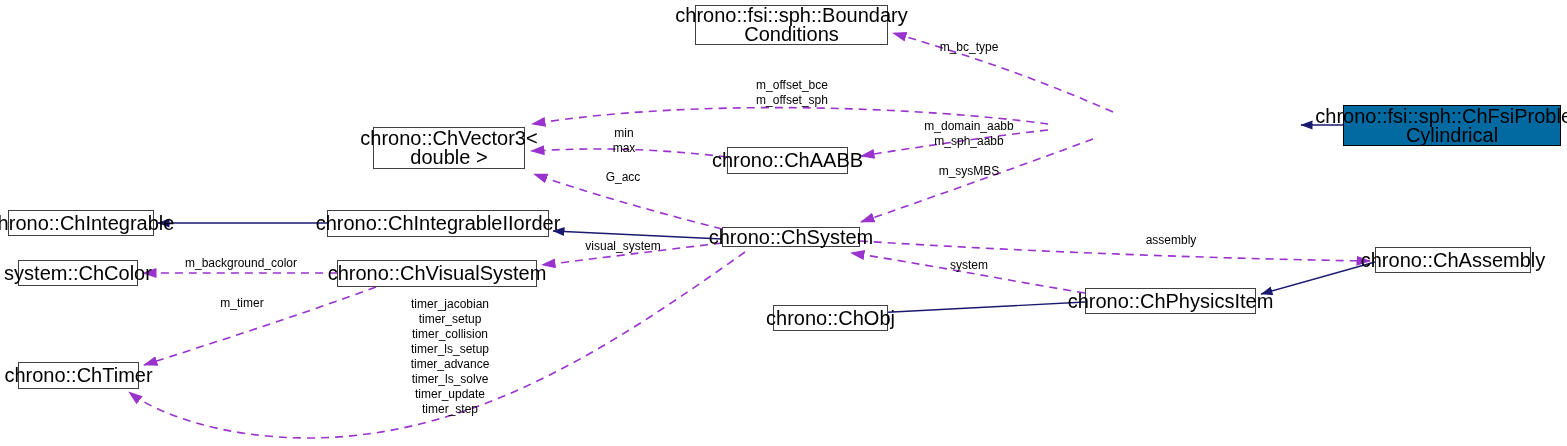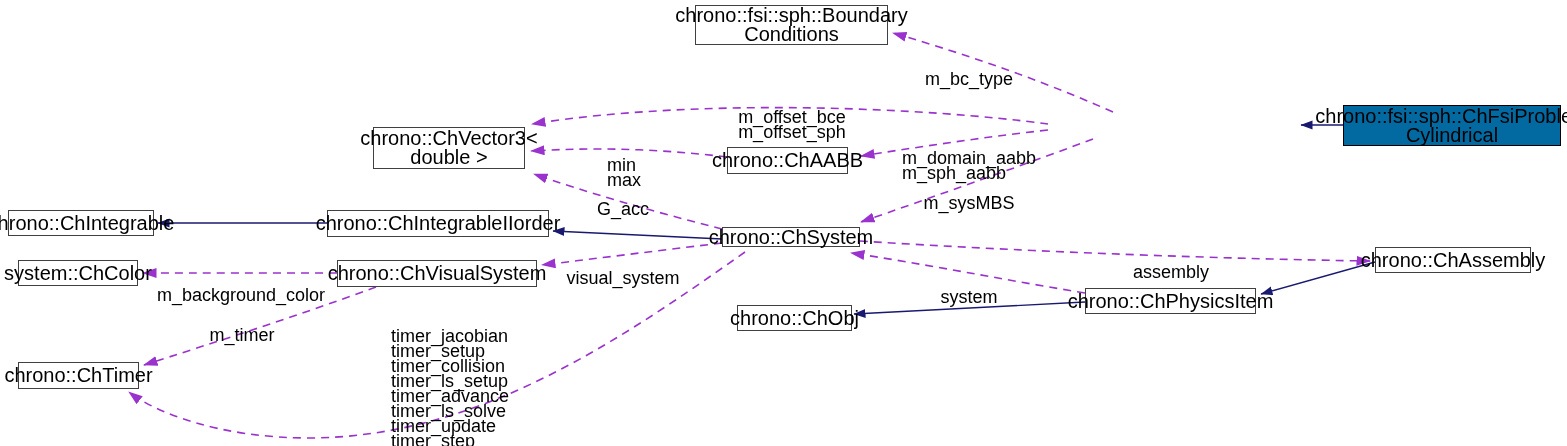--- a/index.html
+++ b/index.html
@@ -25,25 +25,24 @@
     box-sizing:border-box;
     z-index:2;
   }
   .node-current{
     background:#0369a1;
     border:1.6px solid #000000;
   }
   .edge-label{
     position:absolute;
     transform:translate(-50%,-50%);
-    font-size:18px;line-height:15px;
+    font-size:12px;line-height:15px;
     white-space:pre-line;
-    text-align:left;
+    text-align:center;
     z-index:1;
-    margin-top:32px;
   }
 </style>
 </head>
 <body>
 
 <div class="canvas">
 
   <svg class="edges">
     <defs>
       <marker id="arrow-inherit" markerUnits="userSpaceOnUse" markerWidth="13" markerHeight="10" refX="11.5" refY="4.5" orient="auto">
@@ -80,21 +79,21 @@
 Cylindrical</div>
   <div class="node" style="left:373px;top:127px;width:152px;height:42px">chrono::ChVector3&lt;
 double &gt;</div>
   <div class="node" style="left:727px;top:147px;width:121px;height:27px">chrono::ChAABB</div>
   <div class="node" style="left:8px;top:210px;width:146px;height:26px">chrono::ChIntegrable</div>
   <div class="node" style="left:327px;top:210px;width:222px;height:27px">chrono::ChIntegrableIIorder</div>
   <div class="node" style="left:722px;top:227px;width:138px;height:20px">chrono::ChSystem</div>
   <div class="node" style="left:18px;top:260px;width:120px;height:26px">system::ChColor</div>
   <div class="node" style="left:337px;top:260px;width:200px;height:27px">chrono::ChVisualSystem</div>
   <div class="node" style="left:18px;top:362px;width:121px;height:27px">chrono::ChTimer</div>
-  <div class="node" style="left:737px;top:305px;width:115px;height:26px">chrono::ChObj</div>
+  <div class="node" style="left:773px;top:305px;width:115px;height:26px">chrono::ChObj</div>
   <div class="node" style="left:1085px;top:288px;width:171px;height:26px">chrono::ChPhysicsItem</div>
   <div class="node" style="left:1375px;top:247px;width:156px;height:26px">chrono::ChAssembly</div>
 
   <div class="edge-label" style="left:969px;top:47px">m_bc_type</div>
   <div class="edge-label" style="left:792px;top:93px">m_offset_bce
 m_offset_sph</div>
   <div class="edge-label" style="left:624px;top:141px">min
 max</div>
   <div class="edge-label" style="left:623px;top:177px">G_acc</div>
   <div class="edge-label" style="left:969px;top:134px">m_domain_aabb

